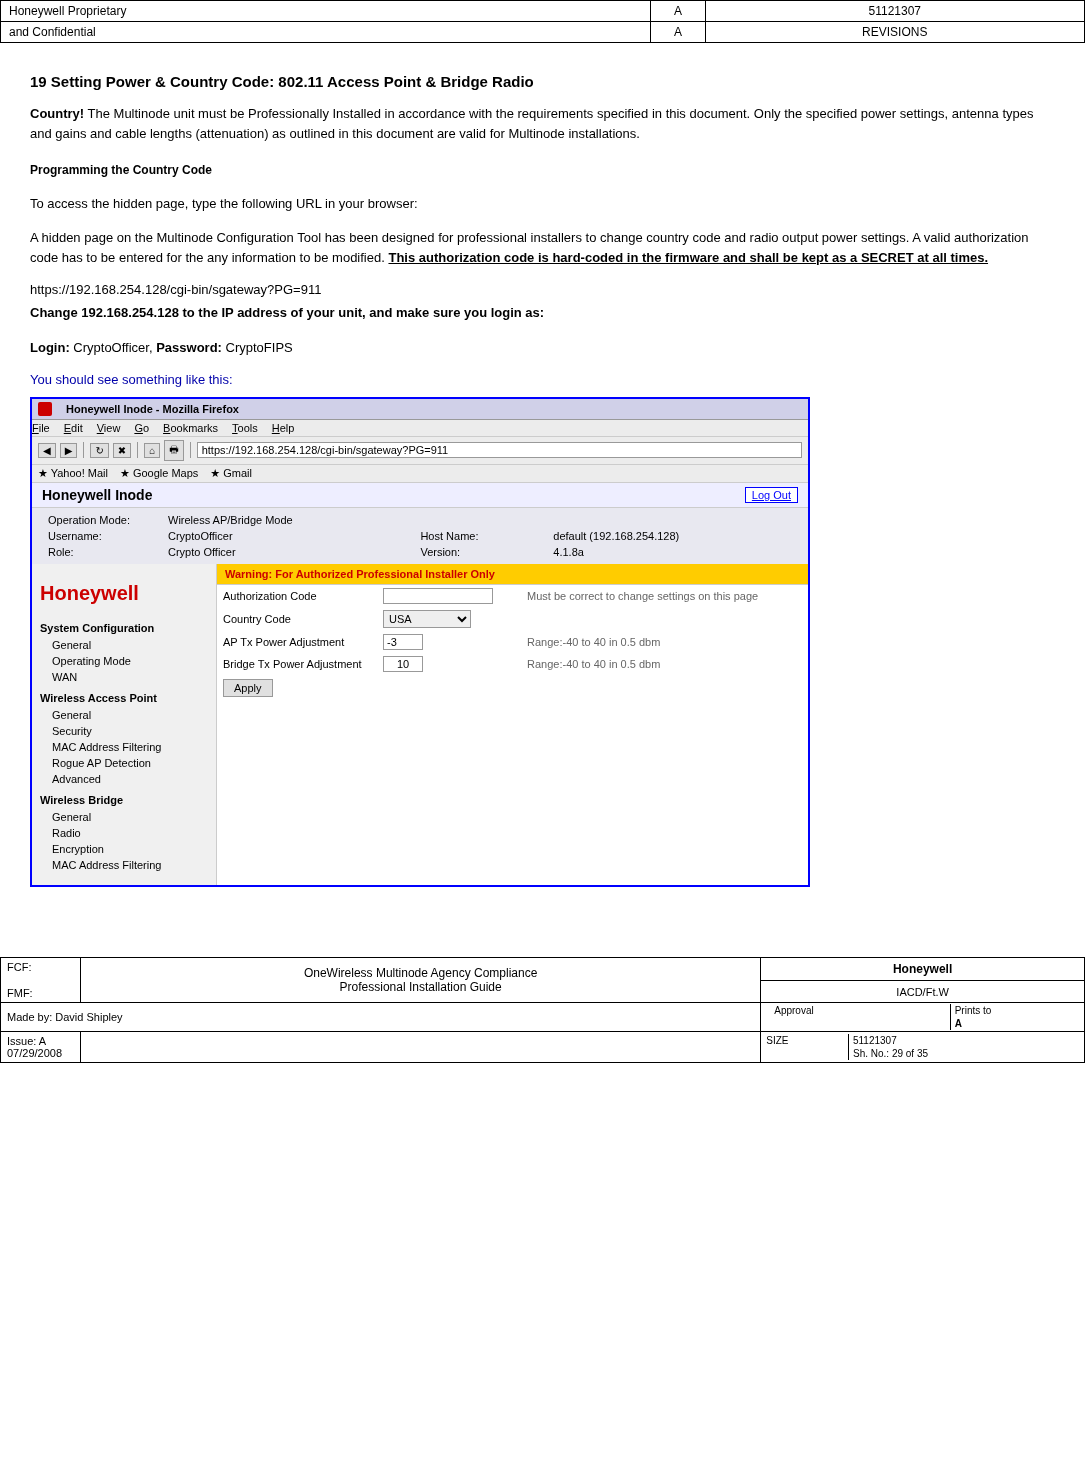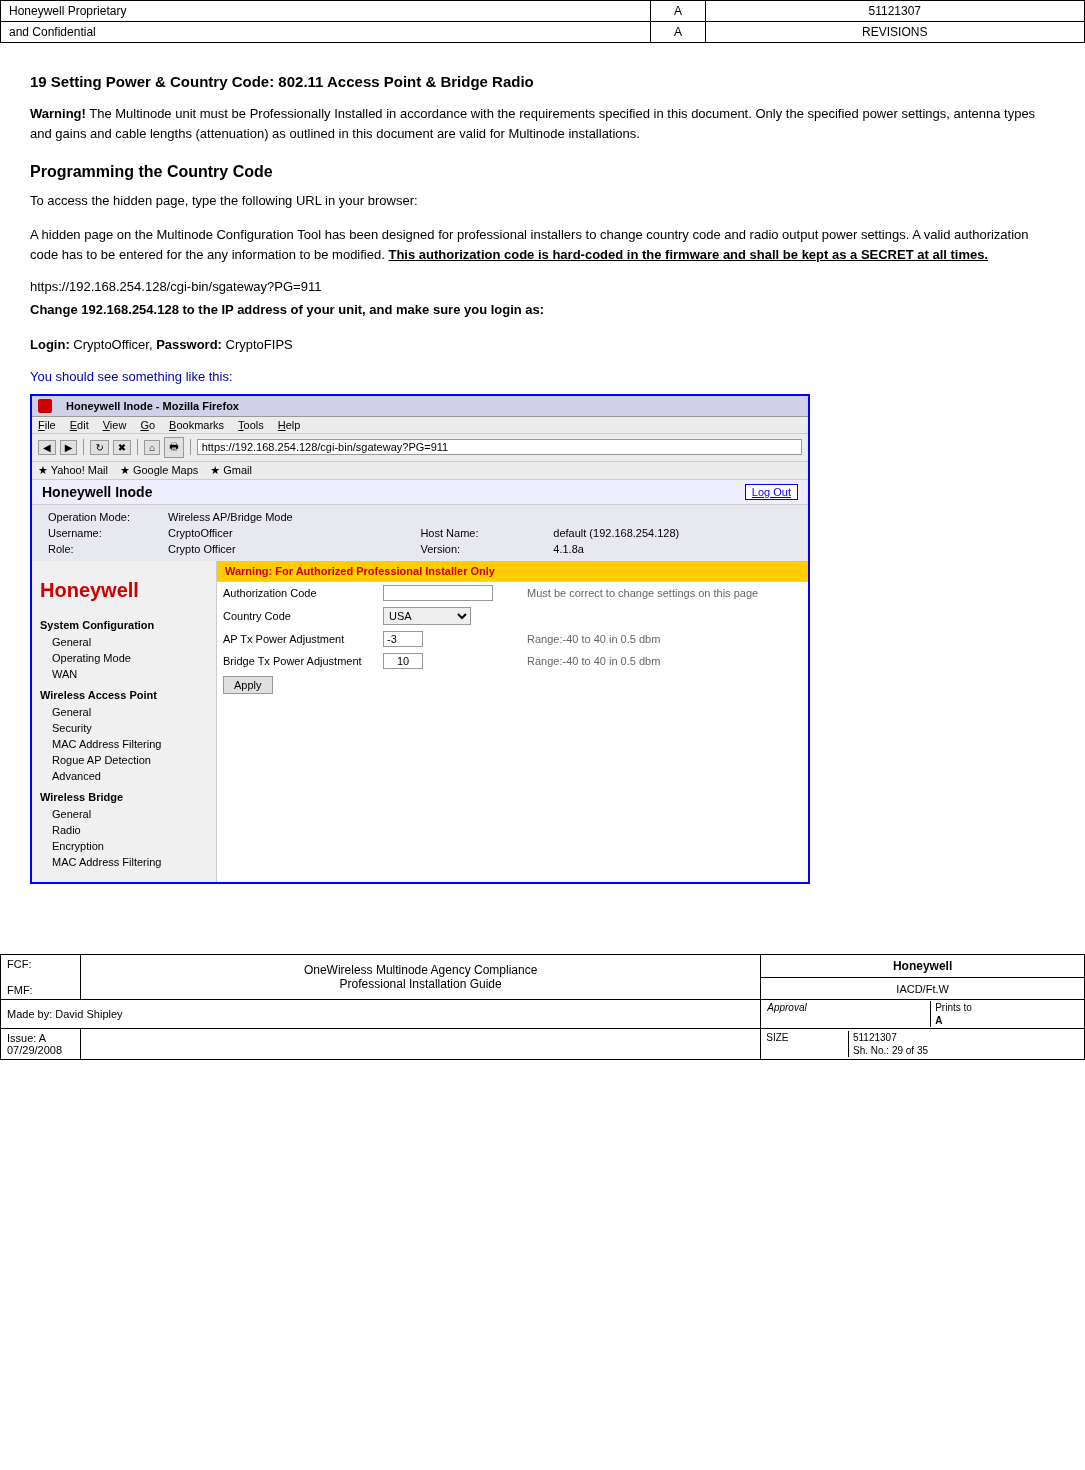--- a/index.html
+++ b/index.html
@@ -43,23 +43,23 @@
       margin-bottom: 14px;
       line-height: 1.5;
       font-size: 13px;
     }
 
     .warning-text strong {
       font-weight: bold;
     }
 
     .subsection-title {
-      font-size: 16px;
-      font-weight: bold;
-      margin-bottom: 10px;
+      font-size: 12px;
+      font-weight: bold;
+      margin-bottom: 17px;
       margin-top: 20px;
     }
 
     .body-text {
       margin-bottom: 14px;
       line-height: 1.55;
       font-size: 13px;
     }
 
     .underline-bold {
@@ -100,21 +100,21 @@
     .browser-titlebar-icon {
       width: 14px;
       height: 14px;
       background: #c00;
       border-radius: 2px;
       display: inline-block;
     }
 
     .browser-menubar {
       background: #ececec;
-      padding: 2px 6px;
+      padding: 2px 0;
       font-size: 11px;
       border-bottom: 1px solid #ccc;
       display: flex;
       gap: 14px;
     }
 
     .browser-menubar span {
       cursor: pointer;
     }
     .browser-menubar span u { text-decoration: underline; }
@@ -310,21 +310,21 @@
     <td class="col-rev-num">REVISIONS</td>
   </tr>
 </tbody>
   </table>
 
 <div class="main-content">
 
   <p class="section-title">19  Setting Power &amp; Country Code: 802.11 Access Point &amp; Bridge Radio</p>
 
   <p class="warning-text">
-    <strong>Warning!</strong><span> The Multinode unit must be Professionally Installed in accordance with the requirements specified in this document. Only the specified power settings, antenna types and gains and cable lengths (attenuation) as outlined in this document are valid for Multinode installations.</span>
+    <strong>Country!</strong><span> The Multinode unit must be Professionally Installed in accordance with the requirements specified in this document. Only the specified power settings, antenna types and gains and cable lengths (attenuation) as outlined in this document are valid for Multinode installations.</span>
   </p>
 
   <p class="subsection-title">Programming the Country Code</p>
 
   <p class="body-text">To access the hidden page, type the following URL in your browser:</p>
 
   <p class="body-text">
     <span>A hidden page on the Multinode Configuration Tool has been designed for professional installers to change country code and radio output power settings. A valid authorization code has to be entered for the any information to be modified. </span><span class="underline-bold">This authorization code is hard-coded in the firmware and shall be kept as a SECRET at all times.</span>
   </p>
 
@@ -492,21 +492,21 @@
     </tr>
     <tr>
       <td style="border:1px solid #000;padding:3px 6px;font-size:11px;text-align:center;">IACD/Ft.W</td>
     </tr>
     <tr>
       <td colspan="2" style="border:1px solid #000;padding:3px 6px;font-size:11px;">Made by: David Shipley</td>
       <td style="border:1px solid #000;padding:1px;font-size:10px;">
         <table style="width:100%;border-collapse:collapse;font-size:10px;">
           <tbody>
                 <tr>
-            <td style="padding:1px 5px;border-right:1px solid #000;font-style:italic;">Approval</td>
+            <td style="padding:1px 12px;border-right:1px solid #000;">Approval</td>
             <td style="padding:1px 4px;">Prints to</td>
           </tr>
           <tr>
             <td style="padding:1px 4px;border-right:1px solid #000;"></td>
             <td style="padding:1px 4px;font-weight:bold;">A</td>
           </tr>
         </tbody>
             </table>
       </td>
     </tr>

